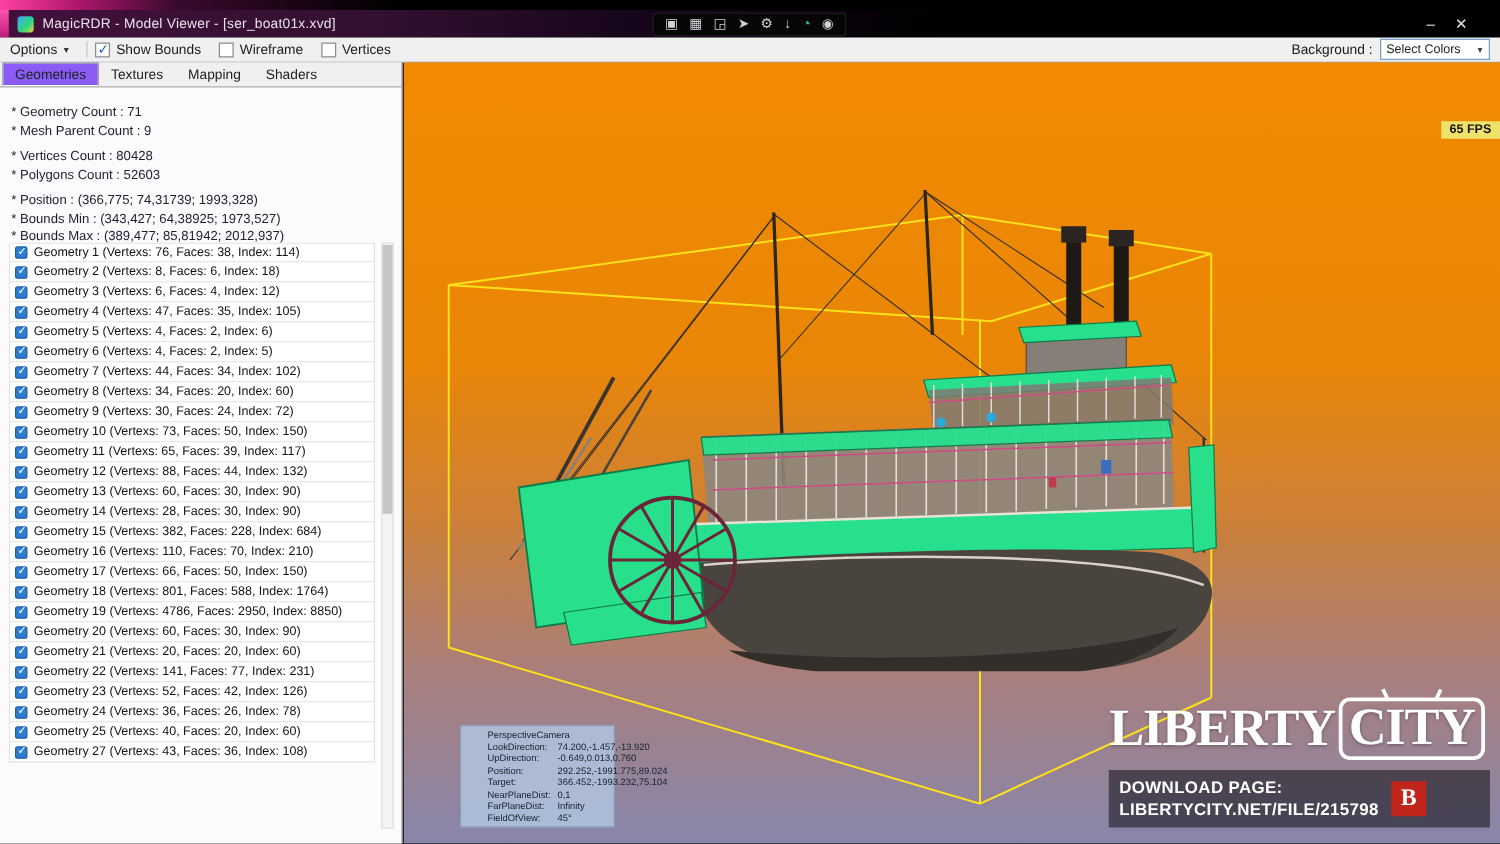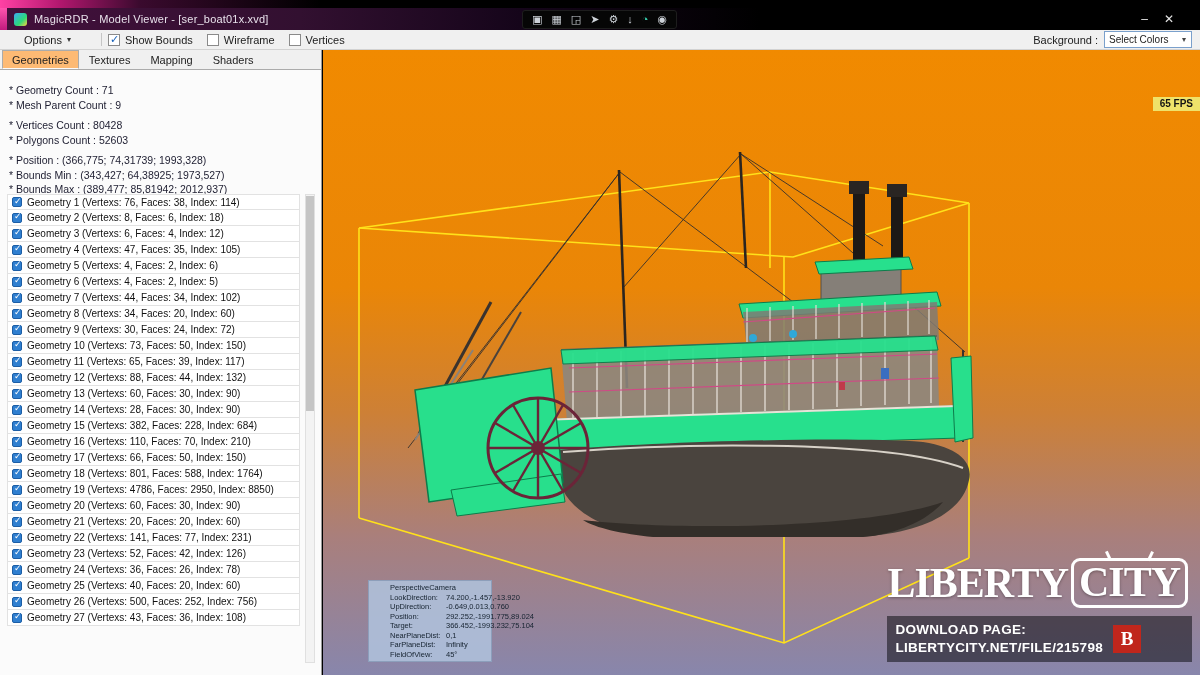--- a/index.html
+++ b/index.html
@@ -19,39 +19,39 @@
   .title-text { margin-left:7px; white-space:nowrap; letter-spacing:.2px; }
   .taskbar-overlay { position:absolute; left:522px; top:2px; height:19px; background:#060606;
     border:1px solid #1d1d1d; border-radius:3px; display:flex; align-items:center; gap:9px; padding:0 9px; }
   .task-icon { font-size:11px; line-height:1; color:#cdd2d8; cursor:default; }
   .win-controls { margin-left:auto; margin-right:26px; display:flex; gap:16px; align-items:center; }
   .win-btn { color:#e6e6e6; font-size:12px; line-height:1; cursor:default; }
 
   
   .menubar { position:absolute; top:30px; left:0; width:100%; height:20px; background:#f0f0f0;
     border-bottom:1px solid #d2d2d2; display:flex; align-items:center; font-size:11px; color:#1b1b1b; }
-  .options-btn { padding:2px 24px; display:flex; align-items:center; gap:5px; }
+  .options-btn { padding:2px 8px; display:flex; align-items:center; gap:5px; }
   .options-arrow { font-size:8px; color:#333; }
   .vsep { width:1px; height:13px; background:#c6c6c6; margin:0 6px; }
   .toolbar-check { display:flex; align-items:center; gap:5px; margin-right:14px; }
   .cb { width:12px; height:12px; background:#fff; border:1px solid #8a8a8a; position:relative; flex:none; }
   .cb::after { content:"✓"; position:absolute; left:1px; top:-2px; font-size:11px; color:#1660b8; visibility:hidden; }
   .cb.checked::after { visibility:visible; }
   .menubar-right { margin-left:auto; display:flex; align-items:center; gap:6px; margin-right:8px; }
   .bg-label { font-size:11px; color:#1b1b1b; }
   .bg-select { width:88px; height:17px; background:#fff; border:1px solid #7aa0cc; display:flex;
     align-items:center; font-size:10px; color:#222; padding-left:4px; }
   .bg-select .arrow { margin-left:auto; width:14px; text-align:center; font-size:8px; color:#444; }
 
   
   .left-panel { position:absolute; top:50px; left:0; width:322px; height:625px; background:#f0f0f0;
     border-right:1px solid #9a9a9a; }
   .tabs { height:19px; display:flex; align-items:flex-end; padding-left:2px; font-size:11px; background:#f0f0f0; }
   .tab { padding:3px 9px 2px; color:#222; border:1px solid transparent; cursor:default; }
-  .tab.active { background:#fdba74; border-color:#ababab; border-bottom-color:#fbfbfb; }
+  .tab.active { background:#8b5cf6; border-color:#ababab; border-bottom-color:#fbfbfb; }
   .panel-body { position:absolute; top:19px; left:0; right:0; bottom:0; background:#fbfbfb;
     border-top:1px solid #ababab; overflow:hidden; }
   .stats-block { padding:13px 12px 0 9px; font-size:10.5px; color:#1d1d30; }
   .stat-group { margin-bottom:6px; }
   .stat-line { line-height:14.5px; white-space:nowrap; }
   .geometry-list { position:absolute; top:124px; left:7px; right:21px; bottom:12px; overflow:hidden; }
   .geom-row { height:16px; border:1px solid #e2e2e2; border-top:none; background:#fff; display:flex;
     align-items:center; gap:5px; padding-left:4px; font-size:10px; color:#111; white-space:nowrap; }
   .geom-row:first-child { border-top:1px solid #e2e2e2; }
   .gcb { width:10px; height:10px; background:#2f7fd0; border:1px solid #1c5ea6; border-radius:2px;
@@ -267,24 +267,20 @@
           <div class="geom-row">
     <span class="gcb"></span>
     <span class="row-label">Geometry 24 (Vertexs: 36, Faces: 26, Index: 78)</span>
   </div>
           <div class="geom-row">
     <span class="gcb"></span>
     <span class="row-label">Geometry 25 (Vertexs: 40, Faces: 20, Index: 60)</span>
   </div>
           <div class="geom-row">
     <span class="gcb"></span>
-    <span class="row-label">Geometry 26 (Vertexs: 500, Faces: 252, Index: 756)</span>
-  </div>
-          <div class="geom-row">
-    <span class="gcb"></span>
     <span class="row-label">Geometry 27 (Vertexs: 43, Faces: 36, Index: 108)</span>
   </div>
         </div>
       <div class="list-scrollbar">
         <div class="list-scroll-thumb"></div>
       </div>
     </div>
   </div>
 
   <div class="viewport">

